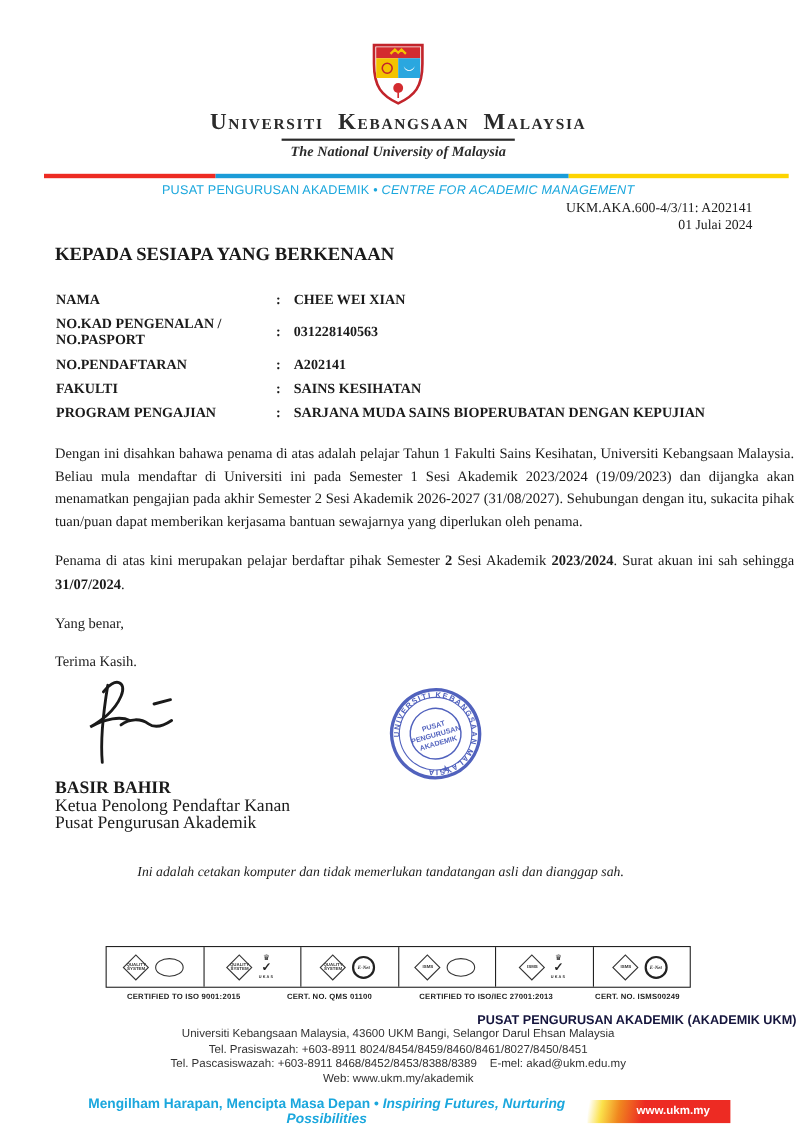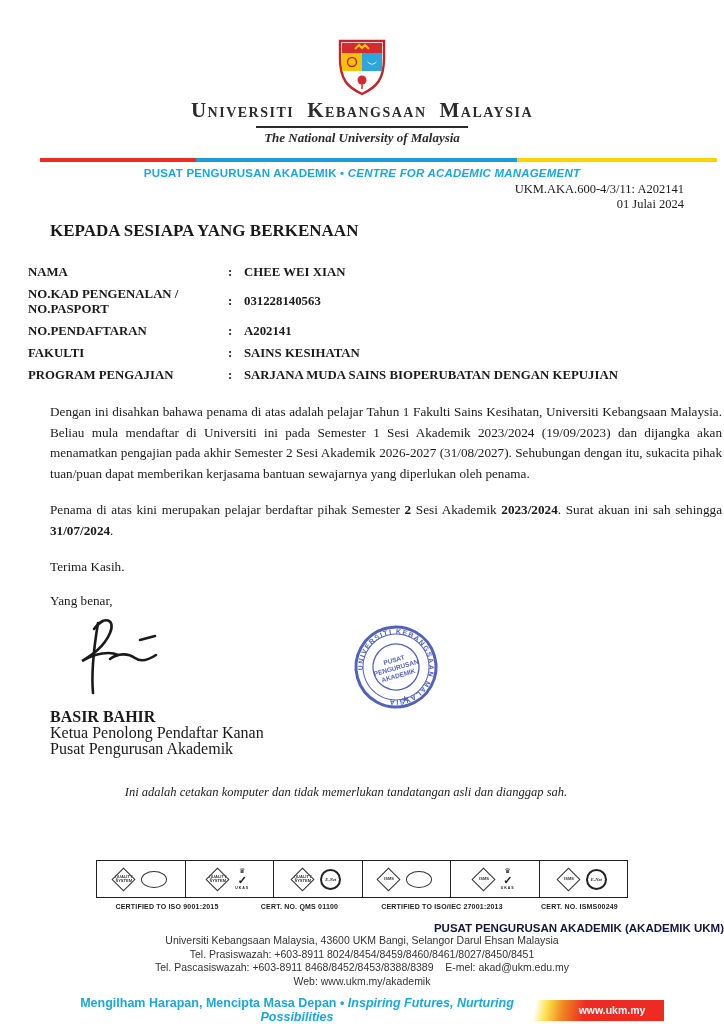--- a/index.html
+++ b/index.html
@@ -13,27 +13,27 @@
   .uni-name .init{font-size:21px;}
   .uni-name .word{margin:0 4px;}
   .uni-rule{width:212px;height:2px;background:#2b2b2b;margin:3px auto 2px auto;}
   .uni-tagline{font-style:italic;font-weight:700;font-size:13px;color:#2b2b2b;}
   
   .tri-bar{display:flex;height:4px;margin:12px 7px 0 40px;}
   .tri-bar .seg-red{width:23%;background:#ed2b23;}
   .tri-bar .seg-blue{width:47.5%;background:#1b9cd8;}
   .tri-bar .seg-yellow{width:29.5%;background:#fdd400;}
   .dept-line{margin-top:5px;text-align:center;font-family:"Liberation Sans",sans-serif;
-             font-weight:700;font-size:11.5px;color:#1ba7dd;letter-spacing:.2px;}
+             font-weight:400;font-size:11.5px;color:#1ba7dd;letter-spacing:.2px;}
   .dept-line .en{font-style:italic;}
   
   .ref-block{margin-top:3px;text-align:right;padding-right:40px;font-size:12.5px;line-height:14.5px;}
   
   .salutation{margin:10px 0 0 50px;font-weight:700;font-size:17px;}
-  table.fields{margin:20px 0 0 28px;border-collapse:separate;border-spacing:0;}
+  table.fields{margin:20px 0 0 51px;border-collapse:separate;border-spacing:0;}
   table.fields td{padding:3.5px 0;font-weight:700;font-size:12.8px;line-height:15px;}
   td.f-label{width:200px;white-space:pre-line;}
   td.f-colon{width:16px;}
   
   .body-para{margin:16px 2px 0 50px;font-size:13.2px;line-height:20.5px;text-align:justify;}
   .plain{margin:18px 0 0 50px;font-size:13.2px;}
   
   .sig-row{position:relative;height:96px;margin:4px 0 0 58px;}
   .stamp{position:absolute;left:292px;top:8px;opacity:.92;}
   .signer{margin:0 0 0 50px;font-size:16px;line-height:16px;}
@@ -143,22 +143,22 @@
       <td class="f-colon">:</td>
       <td class="f-value">SARJANA MUDA SAINS BIOPERUBATAN DENGAN KEPUJIAN</td>
     </tr>
   </tbody>
     </table>
 
   <p class="body-para">Dengan ini disahkan bahawa penama di atas adalah pelajar Tahun 1 Fakulti Sains Kesihatan, Universiti Kebangsaan Malaysia. Beliau mula mendaftar di Universiti ini pada Semester 1 Sesi Akademik 2023/2024 (19/09/2023) dan dijangka akan menamatkan pengajian pada akhir Semester 2 Sesi Akademik 2026-2027 (31/08/2027). Sehubungan dengan itu, sukacita pihak tuan/puan dapat memberikan kerjasama bantuan sewajarnya yang diperlukan oleh penama.</p>
 
   <p class="body-para"><span>Penama di atas kini merupakan pelajar berdaftar pihak Semester </span><b>2</b><span> Sesi Akademik </span><b>2023/2024</b><span>. Surat akuan ini sah sehingga </span><b>31/07/2024</b><span>.</span></p>
 
+  <p class="plain">Yang benar,</p>
   <p class="plain">Terima Kasih.</p>
-  <p class="plain">Yang benar,</p>
 
   <div class="sig-row">
     <svg width="110" height="92" viewBox="0 0 110 92">
       <g fill="none" stroke="#1a1a1a" stroke-width="2.6" stroke-linecap="round">
         <path d="M36,16 C46,2 58,6 52,20 C46,34 34,42 24,48 C38,40 52,38 60,42"></path>
         <path d="M40,10 C36,34 33,58 35,80"></path>
         <path d="M52,46 C60,40 70,40 77,45 C84,50 92,46 98,42"></path>
         <path d="M82,27 L97,23"></path>
       </g>
     </svg>

